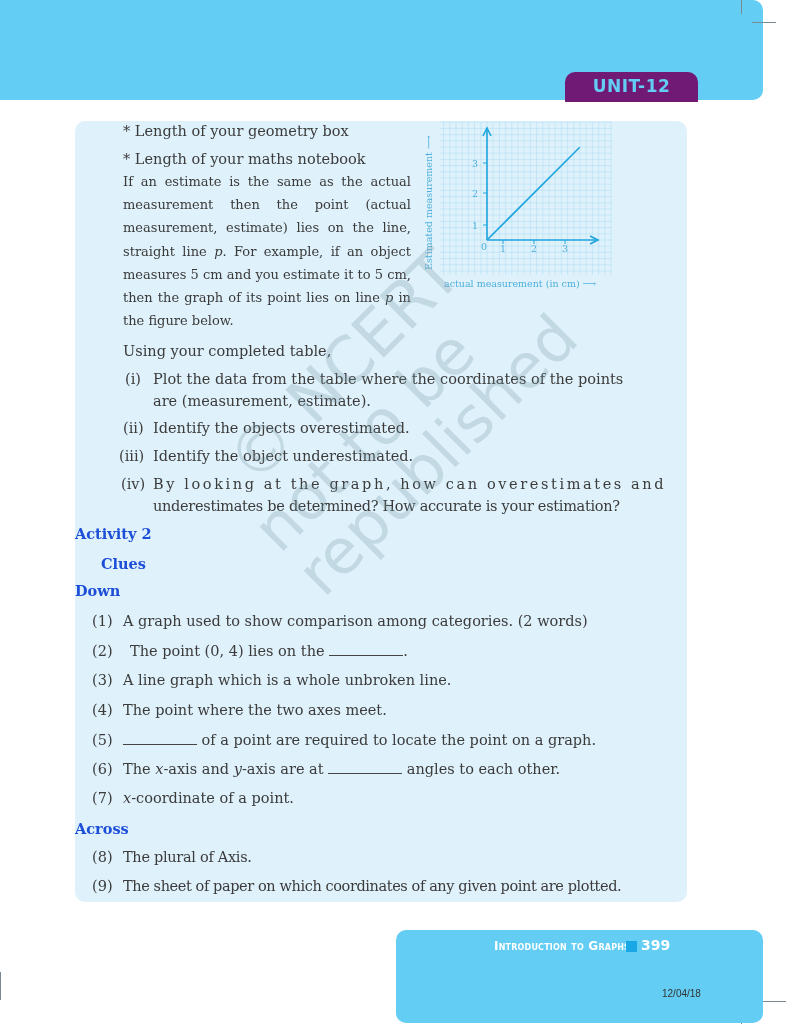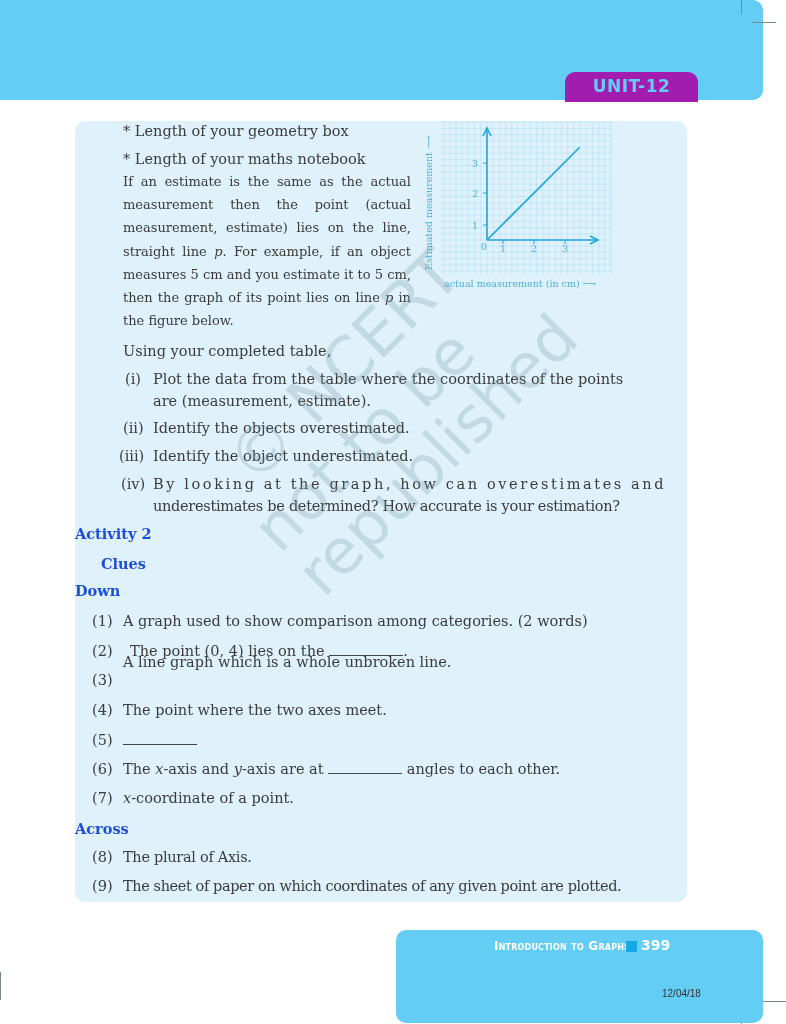--- a/index.html
+++ b/index.html
@@ -8,21 +8,21 @@
       background: #ffffff;
       font-family: "DejaVu Serif", "Liberation Serif", serif;
       color: #3a3a3a;
     }
     .header-band {
       position: absolute; left: 0; top: 0; width: 763px; height: 100px;
       background: #63cdf4; border-radius: 0 10px 10px 0;
     }
     .unit-tab {
       position: absolute; left: 565px; top: 72px; width: 133px; height: 30px;
-      background: #a21caf; border-radius: 10px 10px 0 0;
+      background: #701a75; border-radius: 10px 10px 0 0;
       text-align: center;
     }
     .unit-tab span {
       display: inline-block; margin-top: 4px;
       font-family: "DejaVu Sans", sans-serif; font-weight: bold;
       font-size: 17px; color: #63cdf4; letter-spacing: 0.5px;
     }
     .crop { position: absolute; background: #7a8a94; }
     .content-box {
       position: absolute; left: 75px; top: 121px; width: 612px; height: 781px;
@@ -185,25 +185,25 @@
 <div class="heading" style="top:525px;">Activity  2</div>
 <div class="heading" style="top:555px;margin-left:26px;">Clues</div>
 <div class="heading" style="top:582px;">Down</div>
 
 <div id="down-list">
     <div class="item-num" style="left: 92px; top: 612px;">(1)</div>
     <div class="txt" style="left: 123px; top: 612px;"><span>A graph used to show comparison among categories. (2 words)</span></div>
     <div class="item-num" style="left: 92px; top: 642px;">(2)</div>
     <div class="txt" style="left: 130px; top: 642px;"><span>The point (0, 4) lies on the </span><span class="blank"></span><span>.</span></div>
     <div class="item-num" style="left: 92px; top: 671px;">(3)</div>
-    <div class="txt" style="left: 123px; top: 653px; text-align: center;"><span>A line graph which is a whole unbroken line.</span></div>
+    <div class="txt" style="left: 123px; top: 671px; text-align: center;"><span>A line graph which is a whole unbroken line.</span></div>
     <div class="item-num" style="left: 92px; top: 701px;">(4)</div>
     <div class="txt" style="left: 123px; top: 701px;"><span>The point where the two axes meet.</span></div>
     <div class="item-num" style="left: 92px; top: 731px;">(5)</div>
-    <div class="txt" style="left: 123px; top: 731px;"><span class="blank"></span></div>
+    <div class="txt" style="left: 123px; top: 731px;"><span class="blank"></span><span> of a point are required to locate the point on a graph.</span></div>
     <div class="item-num" style="left: 92px; top: 760px;">(6)</div>
     <div class="txt" style="left: 123px; top: 760px;"><span>The <i>x</i>-axis and <i>y</i>-axis are at </span><span class="blank"></span><span> angles to each other.</span></div>
     <div class="item-num" style="left: 92px; top: 789px;">(7)</div>
     <div class="txt" style="left: 123px; top: 789px;"><span><i>x</i>-coordinate of a point.</span></div>
   </div>
 
 <div class="heading" style="top:820px;">Across</div>
 
 <div class="item-num" style="left:92px;top:848px;">(8)</div>
 <div class="txt" style="left:123px;top:848px;letter-spacing:-0.3px;">The plural of Axis.</div>

